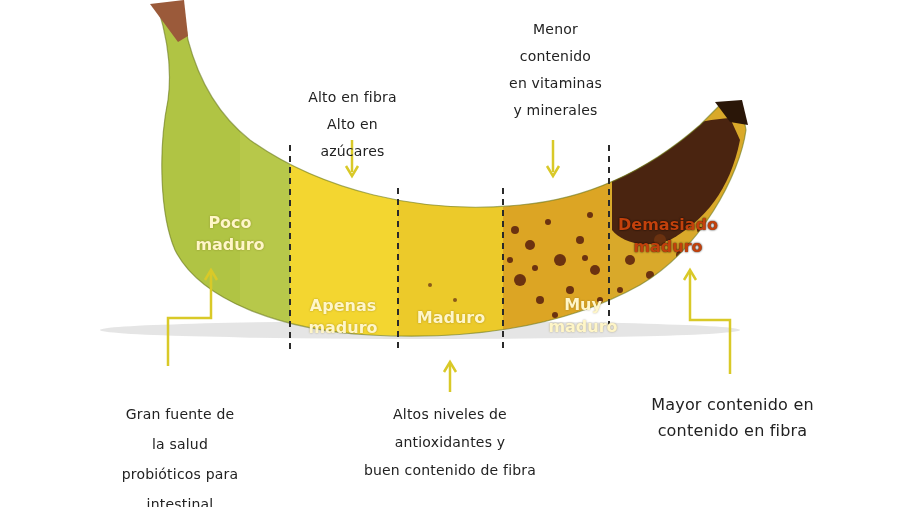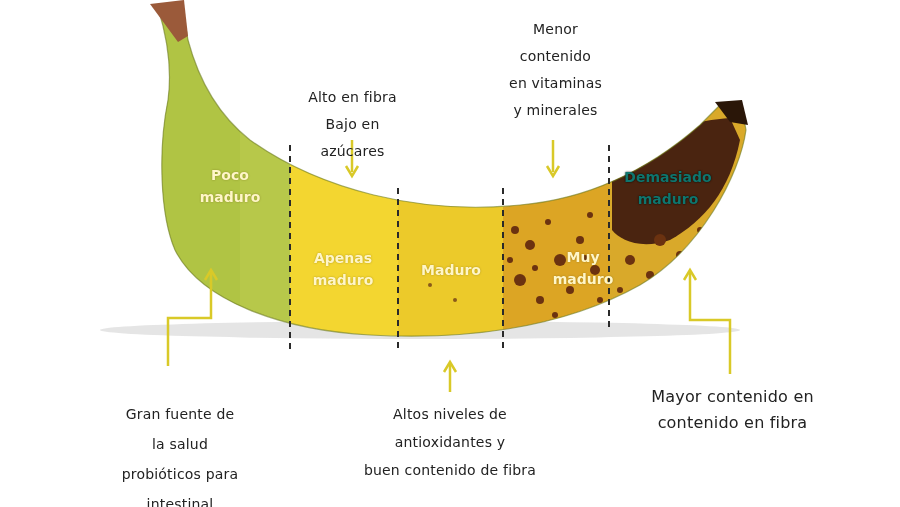--- a/index.html
+++ b/index.html
@@ -1,22 +1,22 @@
 <!DOCTYPE html>
 <html><head>
 <meta charset="utf-8">
 <style>
   html, body { margin:0; padding:0; }
   body { width:900px; height:507px; background:#ffffff; position:relative; overflow:hidden;
          font-family: "DejaVu Sans", sans-serif; }
   #stage { position:absolute; left:0; top:0; width:900px; height:507px; }
   svg.banana { position:absolute; left:0; top:0; }
   .label-dark { position:absolute; color:#222; font-size:14px; line-height:27px; text-align:center; white-space:nowrap; letter-spacing:0.2px; }
-  .stage-label { position:absolute; color:#fff6c8; font-size:14px; line-height:22px; text-align:center; font-weight:bold; white-space:nowrap; text-shadow:0 0 2px rgba(90,70,0,0.45); }
-  .stage-label.on-dark { color:#0f766e; text-shadow:0 0 2px #000; }
+  .stage-label { position:absolute; color:#fff6c8; font-size:16px; line-height:22px; text-align:center; font-weight:bold; white-space:nowrap; text-shadow:0 0 2px rgba(90,70,0,0.45);margin-top:48px; }
+  .stage-label.on-dark { color:#c2410c; text-shadow:0 0 2px #000; }
 </style>
 </head>
 <body>
 
 <div id="stage">
   <svg class="banana" width="900" height="507" viewBox="0 0 900 507">
     <defs>
       <clipPath id="bclip">
         <path d="M158,8 L182,4 L188,40 C196,70 212,110 250,140 C320,190 420,215 520,205 C600,198 660,160 700,125 L720,105 L742,108 L746,130 C740,175 700,250 640,285 C560,330 460,340 370,335 C280,330 200,300 175,250 C160,215 158,150 168,100 C172,70 168,40 158,8 Z"></path>
       </clipPath>
@@ -107,38 +107,38 @@
     <div>Muy</div>
     <div>maduro</div>
   </div>
   <div class="stage-label on-dark" style="left:618px;top:166px;width:100px;">
     <div>Demasiado</div>
     <div>maduro</div>
   </div>
 
   <div class="label-dark" style="left:270px;top:40px;width:165px;margin-top:44px;">
     <div>Alto en fibra</div>
-    <div>Bajo en</div>
+    <div>Alto en</div>
     <div>azúcares</div>
   </div>
   <div class="label-dark" style="left:478px;top:16px;width:155px;">
     <div>Menor</div>
     <div>contenido</div>
     <div>en vitaminas</div>
     <div>y minerales</div>
   </div>
 
   <div class="label-dark" style="left:95px;top:399px;width:170px;line-height:30px;">
     <div>Gran fuente de</div>
     <div>la salud</div>
     <div>probióticos para</div>
     <div>intestinal</div>
   </div>
   <div class="label-dark" style="left:335px;top:400px;width:230px;line-height:28px;">
     <div>Altos niveles de</div>
     <div>antioxidantes y</div>
     <div>buen contenido de fibra</div>
   </div>
-  <div class="label-dark" style="left:640px;top:384px;width:185px;line-height:26px;font-size:16px;text-align:center;">
+  <div class="label-dark" style="left:640px;top:392px;width:185px;line-height:26px;font-size:16px;text-align:center;">
     <div>Mayor contenido en</div>
     <div>contenido en fibra</div>
   </div>
 </div>
 
 </body></html>

